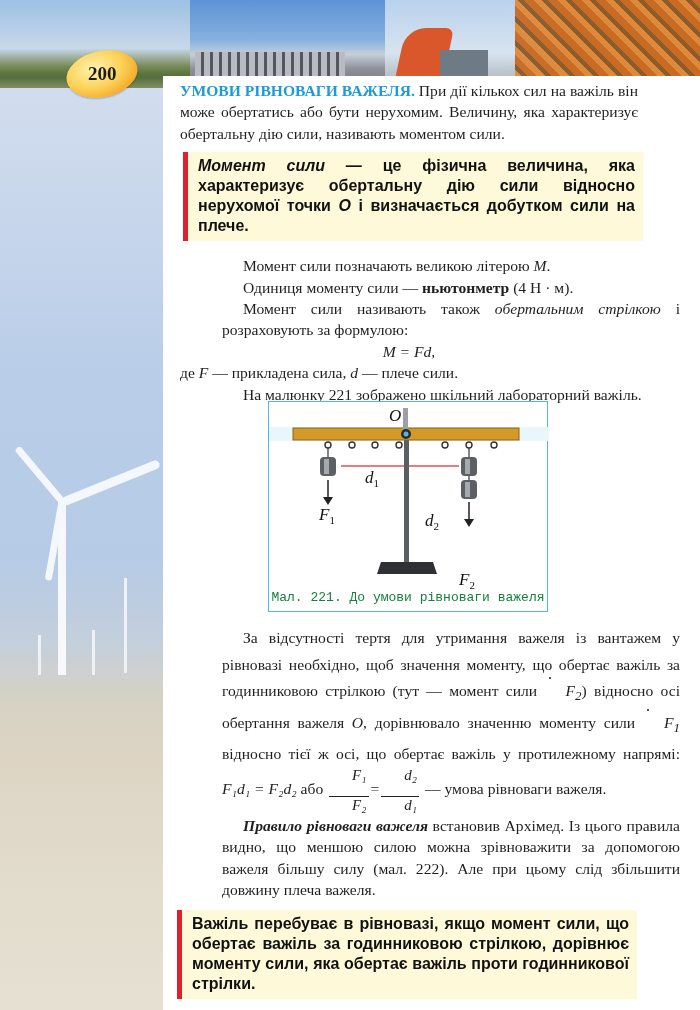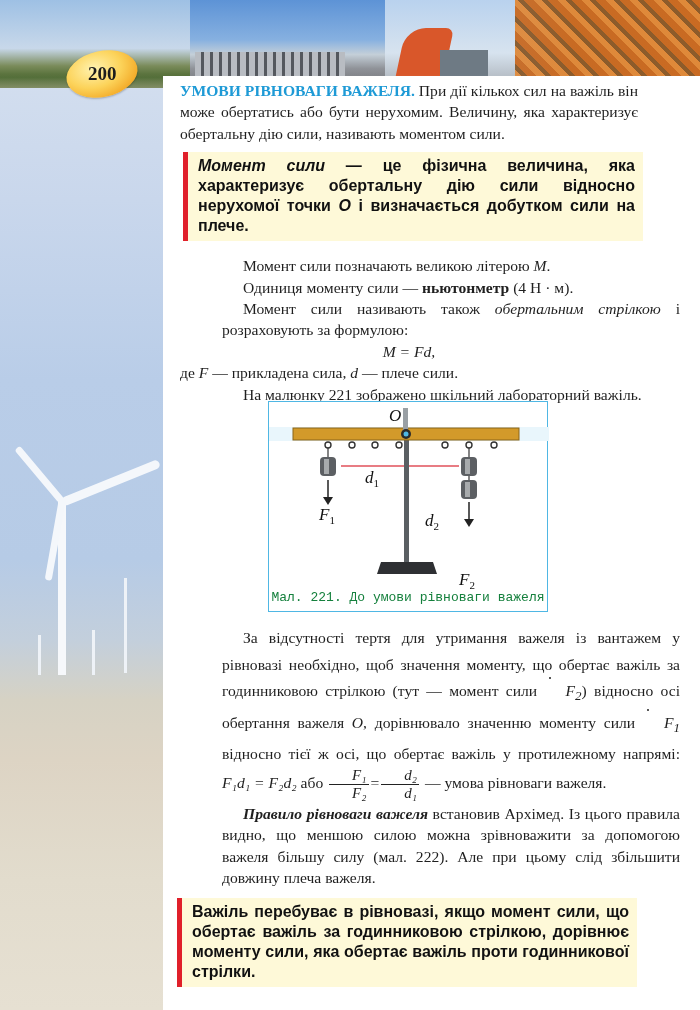--- a/index.html
+++ b/index.html
@@ -76,21 +76,21 @@
     border: 1.5px solid #4fb7e4; background: #ffffff;
   }
   .caption {
     position: absolute; left: 0; bottom: 6px; width: 100%; text-align: center;
     font-family: Liberation Mono, monospace; font-size: 13px; color: #15803d;
   }
   .fig-label { position: absolute; font-family: "Liberation Serif", serif; font-style: italic; font-size: 17px; color: #111; }
   .fig-label sub { font-style: normal; font-size: 11px; }
 
   .frac { display: inline-block; vertical-align: middle; text-align: center; line-height: 1; margin: 0 2px; }
-  .frac .num { display: block; border-bottom: 1px solid #222; padding: 0 2px 1px; font-size: 15px; }
+  .frac .num { display: block; border-bottom: 1px solid #222; padding: 0 2px 13px; font-size: 15px; }
   .frac .den { display: block; padding: 1px 2px 0; font-size: 15px; }
   .vec { position: relative; display: inline-block; }
   .vec::before { content: ""; position: absolute; left: 4px; top: -1px; width: 2px; height: 2px; border-radius: 50%; background: #222; }
 </style>
 </head>
 <body>
 
 <div class="left-panel">
   <div class="tower" style="left:58px; top:500px; width:8px; height:175px;"></div>
   <div class="blade" style="left:62px; top:498px; width:105px; height:9px; transform: rotate(-22deg);"></div>

